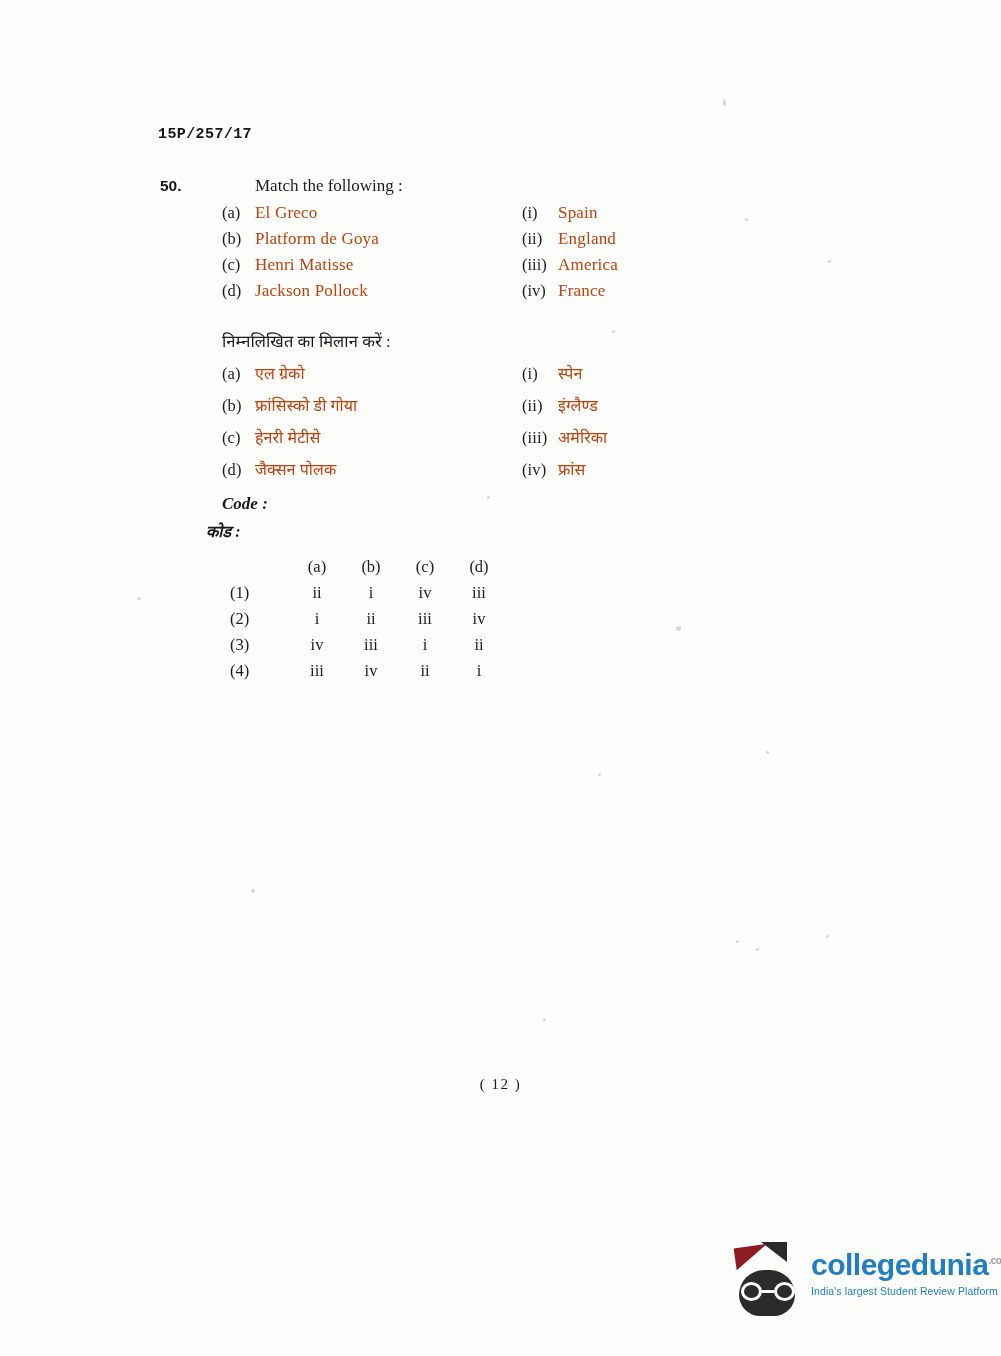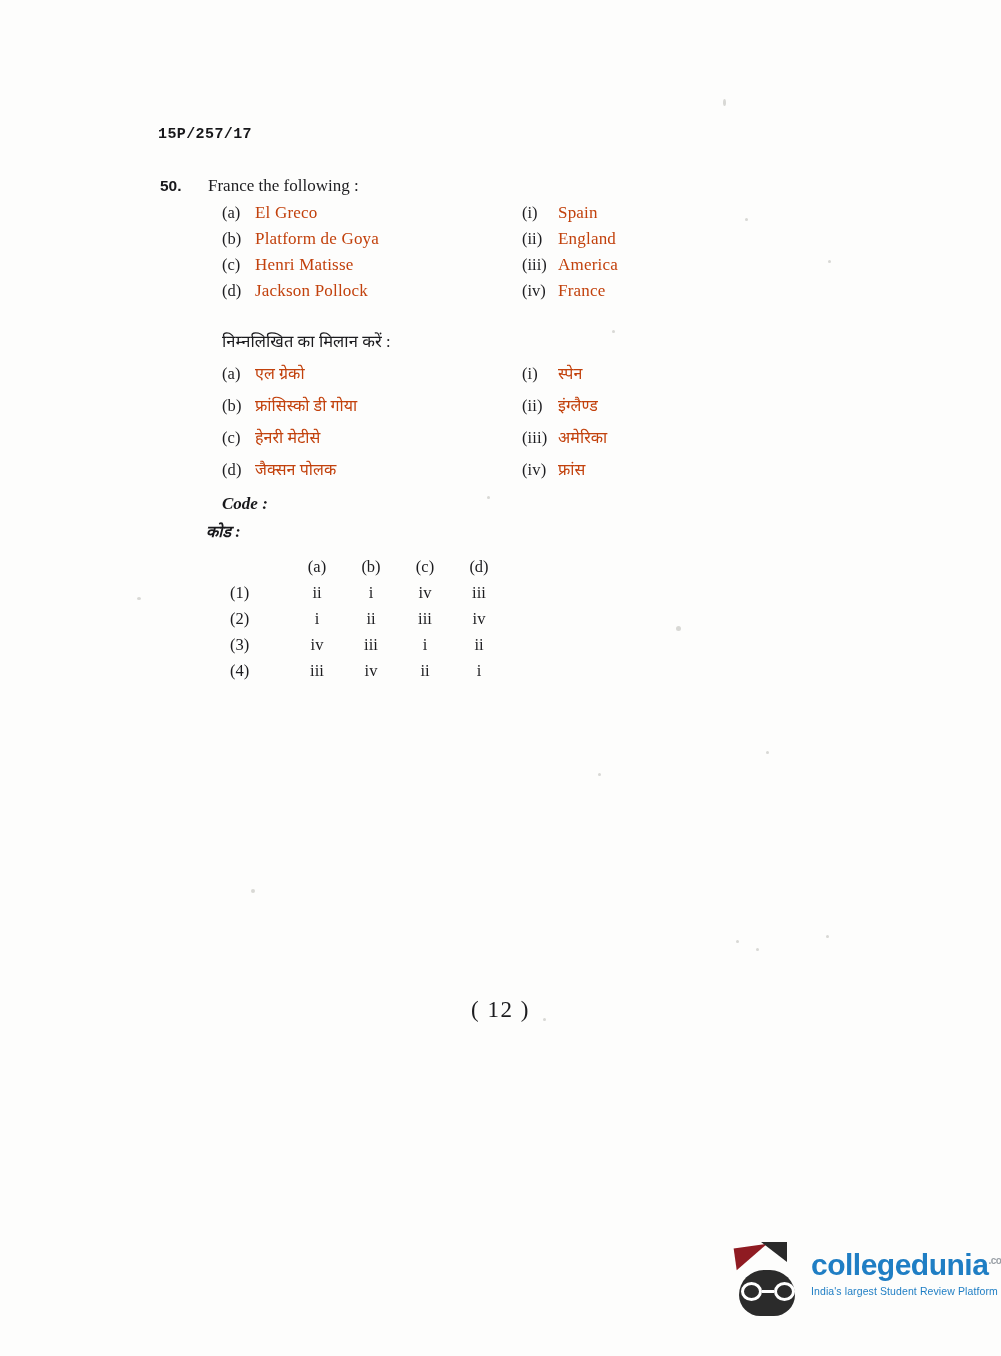--- a/index.html
+++ b/index.html
@@ -42,20 +42,21 @@
   .question-block {
     position: absolute;
     left: 160px;
     top: 176px;
     width: 620px;
   }
 
   .q-head {
     display: flex;
     align-items: baseline;
+    gap: 47px;
   }
   .q-num {
     font-family: "Liberation Sans", sans-serif;
     font-weight: bold;
     font-size: 15.5px;
     width: 48px;
     flex: none;
     color: #18181b;
   }
   .q-text {
@@ -146,23 +147,23 @@
   .code-table th.blank-head, .code-table td.row-label {
     width: 60px;
     text-align: left;
     padding-left: 8px;
   }
 
   .page-number {
     position: absolute;
     left: 0;
     right: 0;
-    top: 997px;
+    top: 1076px;
     text-align: center;
-    font-size: 23px;
+    font-size: 15px;
     letter-spacing: 1px;
     color: #1c1c1f;
   }
   .page-number span { letter-spacing: 1.5px; }
 
   
   .logo {
     position: absolute;
     right: 8px;
     bottom: 32px;
@@ -277,21 +278,21 @@
   <div class="speck" style="left:826px;top:935px;width:3px;height:3px;"></div>
   <div class="speck" style="left:543px;top:1018px;width:3px;height:3px;"></div>
   <div class="speck" style="left:598px;top:773px;width:3px;height:3px;"></div>
 
   <div class="paper-code">15P/257/17</div>
 
   <div class="question-block">
 
     <div class="q-head">
       <div class="q-num">50.</div>
-      <div class="q-text">France the following :</div>
+      <div class="q-text">Match the following :</div>
     </div>
 
     <div class="pairs">
       <div class="pair-row">
         <div class="left-col">
           <span class="tag">(a)</span>
           <span class="val">El Greco</span>
         </div>
         <div class="right-col">
           <span class="tag-r">(i)</span>

